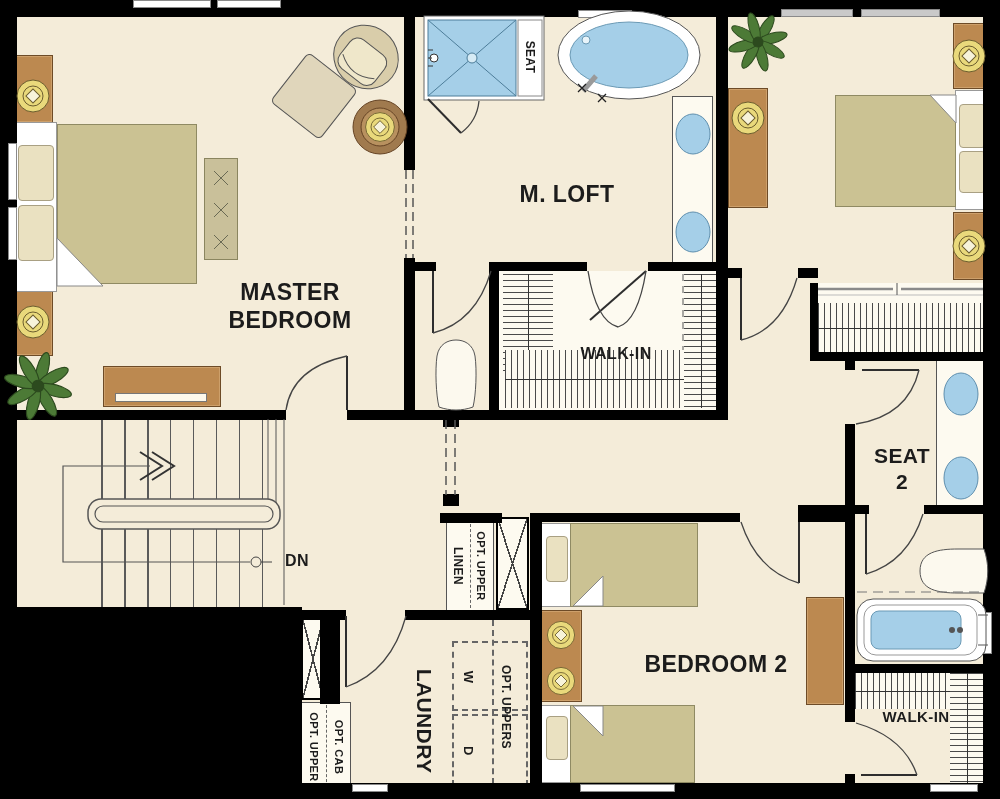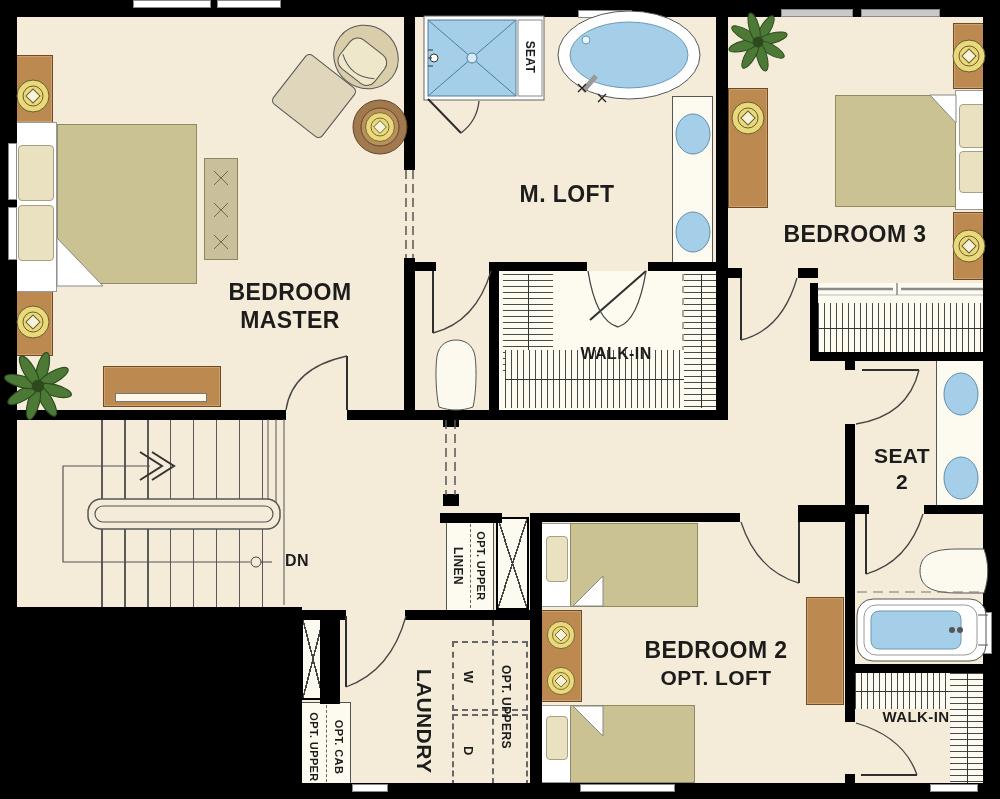--- a/index.html
+++ b/index.html
@@ -288,33 +288,31 @@
       <use href="#lamp" transform="translate(561,681) scale(.85)"></use>
     </g>
 
     <g>
       <use href="#plant" transform="translate(38,386) scale(1.15) rotate(15)"></use>
       <use href="#plant" transform="translate(758,42) rotate(30)"></use>
     </g>
   </svg>
 
   <div class="lbl" style="left:290px;top:306px;font-size:23px;line-height:28px;">
+    <div>MASTER</div>
     <div>BEDROOM</div>
-    <div>MASTER</div>
   </div>
   <div class="lbl" style="left:567px;top:194px;font-size:23px;">M. LOFT</div>
-  <div class="lbl" style="left:855px;top:234px;font-size:23px;">BEDROOM 3</div>
   <div class="lbl" style="left:616px;top:354px;font-size:16px;">WALK-IN</div>
   <div class="lbl" style="left:902px;top:469px;font-size:21px;line-height:26px;">
     <div>SEAT</div>
     <div>2</div>
   </div>
   <div class="lbl" style="left:716px;top:664px;font-size:23px;line-height:28px;">
     <div>BEDROOM 2</div>
-    <div style="font-size:21px;">OPT. LOFT</div>
   </div>
   <div class="lbl rot" style="left:424px;top:721px;font-size:21px;">LAUNDRY</div>
   <div class="lbl" style="left:916px;top:716px;font-size:15px;">WALK-IN</div>
   <div class="lbl rot" style="left:530px;top:57px;font-size:12px;">SEAT</div>
   <div class="lbl" style="left:297px;top:561px;font-size:16px;">DN</div>
   <div class="lbl rot" style="left:458px;top:566px;font-size:12px;">LINEN</div>
   <div class="lbl rot" style="left:481px;top:566px;font-size:11px;">OPT. UPPER</div>
   <div class="lbl rot" style="left:506px;top:707px;font-size:12px;">OPT. UPPERS</div>
   <div class="lbl rot" style="left:468px;top:677px;font-size:13px;">W</div>
   <div class="lbl rot" style="left:468px;top:751px;font-size:13px;">D</div>

